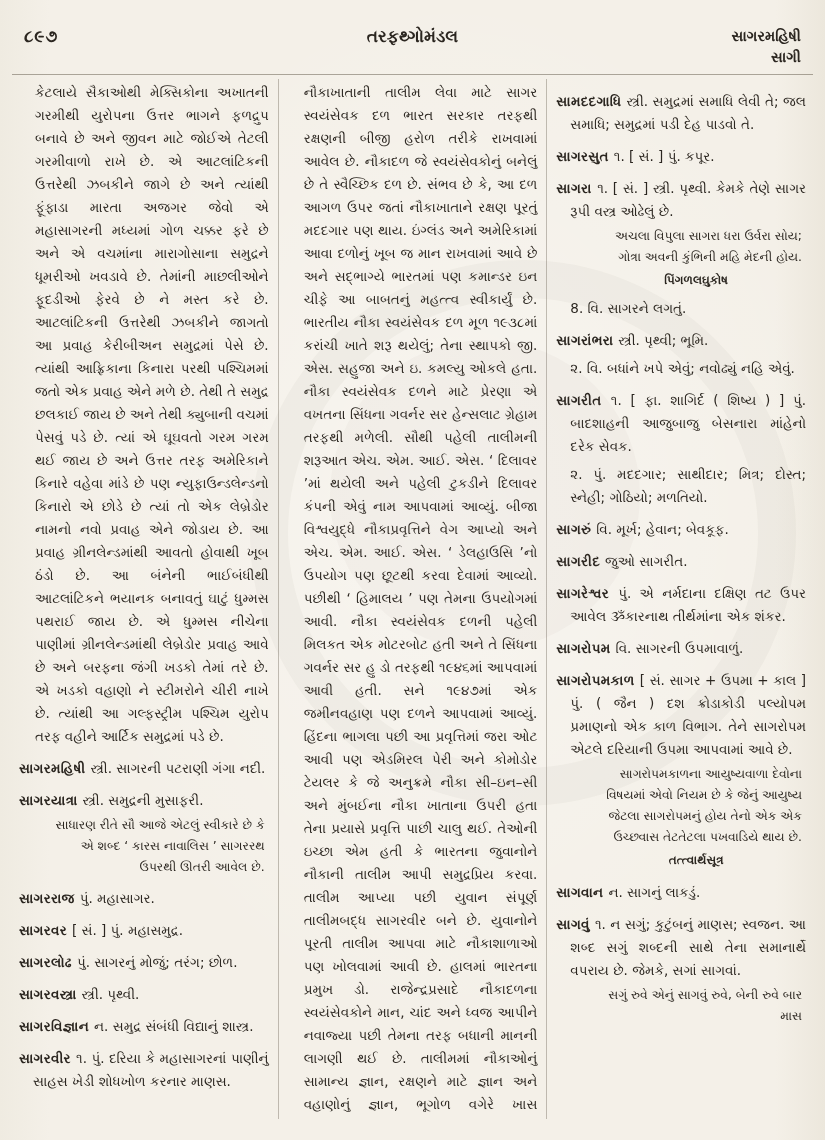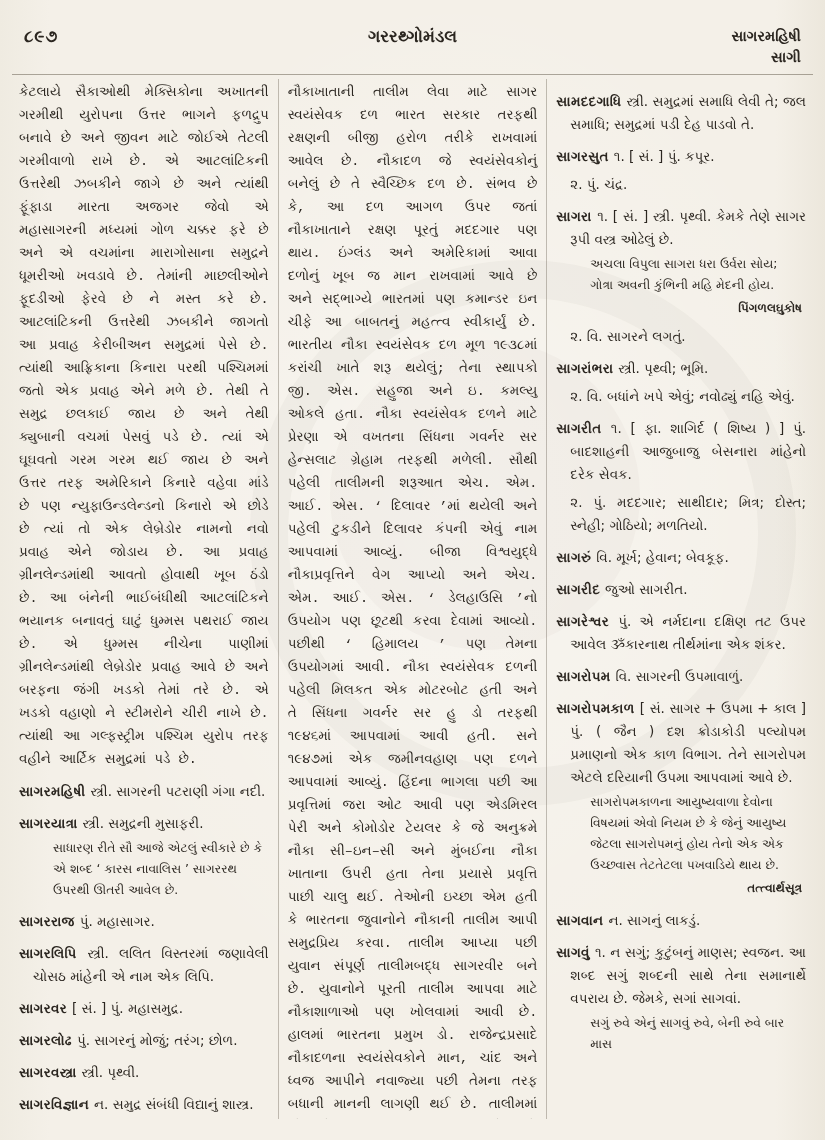--- a/index.html
+++ b/index.html
@@ -48,86 +48,84 @@
   }
   .column{
     flex:1 1 0;
     padding:2px 9px 0 9px;
     overflow:hidden;
     font-size:13.5px;
     line-height:23px;
     text-align:justify;
   }
   .column + .column{border-left:1px solid rgba(90,80,65,.35);}
-  .blk-para{margin:0 0 2px 0;font-family:Liberation Mono, monospace;}
+  .blk-para{margin:0 0 2px 16px;}
   .blk-entry{margin:9px 0 2px 0;padding-left:14px;text-indent:-14px;}
   .blk-entry .headword{font-weight:bold;letter-spacing:.3px;}
   .blk-sub{margin:5px 0 2px 0;padding-left:14px;}
   .blk-cite{
     margin:3px 4px 3px 34px;
     font-size:12.3px;
     line-height:21px;
-    text-align:left;
+    text-align:right;
   }
   .blk-cite .cite-line{display:block;}
   .cite-source{
-    text-align:right;
+    text-align:center;
     font-weight:bold;
     font-size:12px;
     margin:-2px 4px 4px 34px;
   }
 </style>
 </head>
 <body>
 
 <div class="page">
   <div class="watermark"></div>
   <div class="watermark2"></div>
 
   <div class="header">
     <div class="page-number">૮૯૭</div>
-    <div class="book-title">ગરરથ્ગોમંડલ</div>
+    <div class="book-title">તરફથ્ગોમંડલ</div>
     <div class="guide-words">
       <div>સાગરમહિષી</div>
       <div>સાગી</div>
     </div>
   </div>
 
   <div class="rule"></div>
 
   <div class="columns">
     <div class="column">
         <div class="blk-para">કેટલાયે સૈકાઓથી મેક્સિકોના અખાતની ગરમીથી યુરોપના ઉત્તર ભાગને ફળદ્રુપ બનાવે છે અને જીવન માટે જોઈએ તેટલી ગરમીવાળો રાખે છે. એ આટલાંટિકની ઉત્તરેથી ઝબકીને જાગે છે અને ત્યાંથી ફૂંફાડા મારતા અજગર જેવો એ મહાસાગરની મધ્યમાં ગોળ ચક્કર ફરે છે અને એ વચમાંના મારાગોસાના સમુદ્રને ધૂમરીઓ ખવડાવે છે. તેમાંની માછલીઓને ફૂદડીઓ ફેરવે છે ને મસ્ત કરે છે. આટલાંટિકની ઉત્તરેથી ઝબકીને જાગતો આ પ્રવાહ કેરીબીઅન સમુદ્રમાં પેસે છે. ત્યાંથી આફ્રિકાના કિનારા પરથી પશ્ચિમમાં જતો એક પ્રવાહ એને મળે છે. તેથી તે સમુદ્ર છલકાઈ જાય છે અને તેથી ક્યુબાની વચમાં પેસવું પડે છે. ત્યાં એ ઘૂઘવતો ગરમ ગરમ થઈ જાય છે અને ઉત્તર તરફ અમેરિકાને કિનારે વહેવા માંડે છે પણ ન્યુફાઉન્ડલેન્ડનો કિનારો એ છોડે છે ત્યાં તો એક લેબ્રેડોર નામનો નવો પ્રવાહ એને જોડાય છે. આ પ્રવાહ ગ્રીનલેન્ડમાંથી આવતો હોવાથી ખૂબ ઠંડો છે. આ બંનેની ભાઈબંધીથી આટલાંટિકને ભયાનક બનાવતું ઘાટું ધુમ્મસ પથરાઈ જાય છે. એ ધુમ્મસ નીચેના પાણીમાં ગ્રીનલેન્ડમાંથી લેબ્રેડોર પ્રવાહ આવે છે અને બરફના જંગી ખડકો તેમાં તરે છે. એ ખડકો વહાણો ને સ્ટીમરોને ચીરી નાખે છે. ત્યાંથી આ ગલ્ફસ્ટ્રીમ પશ્ચિમ યુરોપ તરફ વહીને આર્ટિક સમુદ્રમાં પડે છે.</div>
         <div class="blk-entry"><span class="headword">સાગરમહિષી </span>સ્ત્રી. સાગરની પટરાણી ગંગા નદી.</div>
         <div class="blk-entry"><span class="headword">સાગરયાત્રા </span>સ્ત્રી. સમુદ્રની મુસાફરી.</div>
         <div class="blk-cite">
           <span class="cite-line">સાધારણ રીતે સૌ આજે એટલું સ્વીકારે છે કે એ શબ્દ ‘ કારસ નાવાલિસ ’ સાગરરથ ઉપરથી ઊતરી આવેલ છે.</span>
         </div>
         <div class="blk-entry"><span class="headword">સાગરરાજ </span>પું. મહાસાગર.</div>
-        <div class="blk-entry"><span class="headword">સાગરલિપિ </span>સ્ત્રી. લલિત વિસ્તરમાં જણાવેલી ચોસઠ માંહેની એ નામ એક લિપિ.</div>
         <div class="blk-entry"><span class="headword">સાગરવર </span>[ સં. ] પું. મહાસમુદ્ર.</div>
         <div class="blk-entry"><span class="headword">સાગરલોઢ </span>પું. સાગરનું મોજું; તરંગ; છોળ.</div>
         <div class="blk-entry"><span class="headword">સાગરવસ્ત્રા </span>સ્ત્રી. પૃથ્વી.</div>
         <div class="blk-entry"><span class="headword">સાગરવિજ્ઞાન </span>ન. સમુદ્ર સંબંધી વિદ્યાનું શાસ્ત્ર.</div>
         <div class="blk-entry"><span class="headword">સાગરવીર </span>૧. પું. દરિયા કે મહાસાગરનાં પાણીનું સાહસ ખેડી શોધખોળ કરનાર માણસ.</div>
       </div>
     <div class="column">
         <div class="blk-para">નૌકાખાતાની તાલીમ લેવા માટે સાગર સ્વયંસેવક દળ ભારત સરકાર તરફથી રક્ષણની બીજી હરોળ તરીકે રાખવામાં આવેલ છે. નૌકાદળ જે સ્વયંસેવકોનું બનેલું છે તે સ્વૈચ્છિક દળ છે. સંભવ છે કે, આ દળ આગળ ઉપર જતાં નૌકાખાતાને રક્ષણ પૂરતું મદદગાર પણ થાય. ઇંગ્લંડ અને અમેરિકામાં આવા દળોનું ખૂબ જ માન રાખવામાં આવે છે અને સદ્ભાગ્યે ભારતમાં પણ કમાન્ડર ઇન ચીફે આ બાબતનું મહત્ત્વ સ્વીકાર્યું છે. ભારતીય નૌકા સ્વયંસેવક દળ મૂળ ૧૯૩૮માં કરાંચી ખાતે શરૂ થયેલું; તેના સ્થાપકો જી. એસ. સહુજા અને ઇ. કમલ્યુ ઓકલે હતા. નૌકા સ્વયંસેવક દળને માટે પ્રેરણા એ વખતના સિંધના ગવર્નર સર હેન્સલાટ ગ્રેહામ તરફથી મળેલી. સૌથી પહેલી તાલીમની શરૂઆત એચ. એમ. આઈ. એસ. ‘ દિલાવર ’માં થયેલી અને પહેલી ટુકડીને દિલાવર કંપની એવું નામ આપવામાં આવ્યું. બીજા વિશ્વયુદ્ધે નૌકાપ્રવૃત્તિને વેગ આપ્યો અને એચ. એમ. આઈ. એસ. ‘ ડેલહાઉસિ ’નો ઉપયોગ પણ છૂટથી કરવા દેવામાં આવ્યો. પછીથી ‘ હિમાલય ’ પણ તેમના ઉપયોગમાં આવી. નૌકા સ્વયંસેવક દળની પહેલી મિલકત એક મોટરબોટ હતી અને તે સિંધના ગવર્નર સર હુ ડો તરફથી ૧૯૪૬માં આપવામાં આવી હતી. સને ૧૯૪૭માં એક જમીનવહાણ પણ દળને આપવામાં આવ્યું. હિંદના ભાગલા પછી આ પ્રવૃત્તિમાં જરા ઓટ આવી પણ એડમિરલ પેરી અને કોમોડોર ટેયલર કે જે અનુક્રમે નૌકા સી–ઇન–સી અને મુંબઈના નૌકા ખાતાના ઉપરી હતા તેના પ્રયાસે પ્રવૃત્તિ પાછી ચાલુ થઈ. તેઓની ઇચ્છા એમ હતી કે ભારતના જુવાનોને નૌકાની તાલીમ આપી સમુદ્રપ્રિય કરવા. તાલીમ આપ્યા પછી યુવાન સંપૂર્ણ તાલીમબદ્ધ સાગરવીર બને છે. યુવાનોને પૂરતી તાલીમ આપવા માટે નૌકાશાળાઓ પણ ખોલવામાં આવી છે. હાલમાં ભારતના પ્રમુખ ડો. રાજેન્દ્રપ્રસાદે નૌકાદળના સ્વયંસેવકોને માન, ચાંદ અને ધ્વજ આપીને નવાજ્યા પછી તેમના તરફ બધાની માનની લાગણી થઈ છે. તાલીમમાં નૌકાઓનું સામાન્ય જ્ઞાન, રક્ષણને માટે જ્ઞાન અને વહાણોનું જ્ઞાન, ભૂગોળ વગેરે ખાસ શીખવવામાં આવે છે. હાલમાં નૌકા સ્વયંસેવક દળમાં એક જુનિયર અને બે સિનિયર ડિવીઝનો છે. તેઓ દરેક રવિવારે આનંદ પર્યટન માટે જાય છે અને ભ્રાતૃભાવ ખીલવે છે. તેઓ સારી કે ખરાબ ઋતુમાં પણ હમેશા આનંદિત રહે છે અને</div>
       </div>
     <div class="column">
         <div class="blk-entry"><span class="headword">સામદદગાધિ </span>સ્ત્રી. સમુદ્રમાં સમાધિ લેવી તે; જલ સમાધિ; સમુદ્રમાં પડી દેહ પાડવો તે.</div>
         <div class="blk-entry"><span class="headword">સાગરસુત </span>૧. [ સં. ] પું. કપૂર.</div>
-        <div class="blk-sub">૨. પું. ચંદ્ર.</div>
         <div class="blk-entry"><span class="headword">સાગરા </span>૧. [ સં. ] સ્ત્રી. પૃથ્વી. કેમકે તેણે સાગર રૂપી વસ્ત્ર ઓઢેલું છે.</div>
         <div class="blk-cite">
           <span class="cite-line">અચલા વિપુલા સાગરા ધરા ઉર્વરા સોય;</span>
           <span class="cite-line">ગોત્રા અવની કુંભિની મહિ મેદની હોય.</span>
         </div>
         <div class="cite-source">પિંગળલઘુકોષ</div>
-        <div class="blk-sub">૨. વિ. સાગરને લગતું.</div>
+        <div class="blk-sub">8. વિ. સાગરને લગતું.</div>
         <div class="blk-entry"><span class="headword">સાગરાંભરા </span>સ્ત્રી. પૃથ્વી; ભૂમિ.</div>
         <div class="blk-sub">૨. વિ. બધાંને ખપે એવું; નવોઢ્યું નહિ એવું.</div>
         <div class="blk-entry"><span class="headword">સાગરીત </span>૧. [ ફા. શાગિર્દ ( શિષ્ય ) ] પું. બાદશાહની આજુબાજુ બેસનારા માંહેનો દરેક સેવક.</div>
         <div class="blk-sub">૨. પું. મદદગાર; સાથીદાર; મિત્ર; દોસ્ત; સ્નેહી; ગોઠિયો; મળતિયો.</div>
         <div class="blk-entry"><span class="headword">સાગરું </span>વિ. મૂર્ખ; હેવાન; બેવકૂફ.</div>
         <div class="blk-entry"><span class="headword">સાગરીદ </span>જુઓ સાગરીત.</div>
         <div class="blk-entry"><span class="headword">સાગરેશ્વર </span>પું. એ નર્મદાના દક્ષિણ તટ ઉપર આવેલ ૐકારનાથ તીર્થમાંના એક શંકર.</div>
         <div class="blk-entry"><span class="headword">સાગરોપમ </span>વિ. સાગરની ઉપમાવાળું.</div>
         <div class="blk-entry"><span class="headword">સાગરોપમકાળ </span>[ સં. સાગર + ઉપમા + કાલ ] પું. ( જૈન ) દશ ક્રોડાકોડી પલ્યોપમ પ્રમાણનો એક કાળ વિભાગ. તેને સાગરોપમ એટલે દરિયાની ઉપમા આપવામાં આવે છે.</div>
         <div class="blk-cite">

